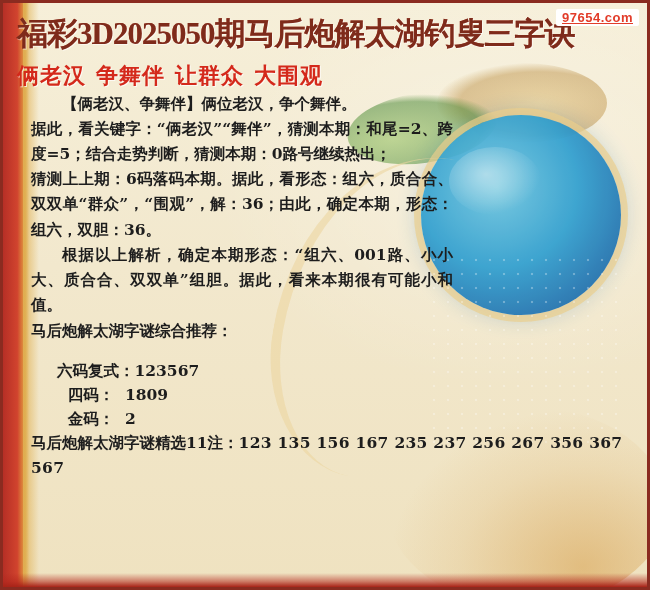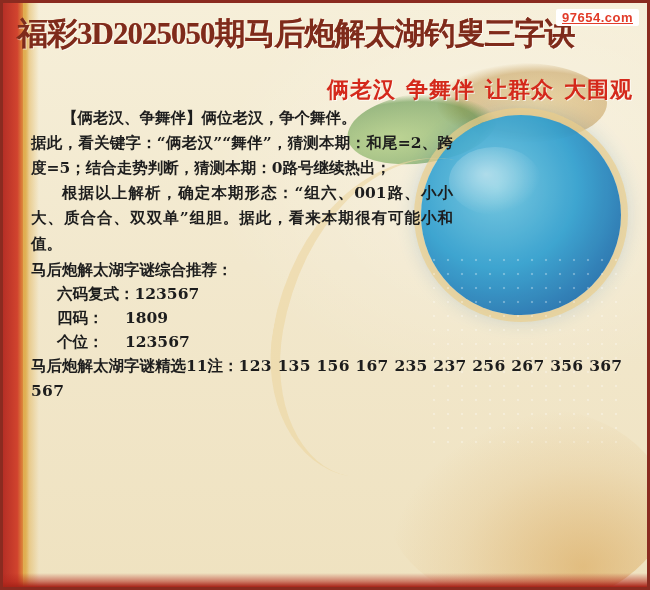--- a/index.html
+++ b/index.html
@@ -149,22 +149,22 @@
     font-weight: bold;
     letter-spacing: -1px;
     white-space: nowrap;
     background: linear-gradient(180deg, #8d2a1d 0%, #c1452a 40%, #8d2a1d 100%);
     -webkit-background-clip: text;
     background-clip: text;
     color: #7e2b1b;
     text-shadow: 1px 1px 0 rgba(255,255,255,0.6);
   }
   .subtitle {
-    margin: 20px 0 0 0;
-    text-align: right;
+    margin: 6px 0 0 0;
+    text-align: left;
     font-family: "DejaVu Serif", serif;
     font-size: 22px;
     font-weight: bold;
     color: #d4291b;
     letter-spacing: 1px;
     text-shadow: 1px 1px 0 rgba(255,255,255,0.7);
   }
   .subtitle .gap { display: inline-block; width: 10px; }
 
   .body-text {
@@ -184,26 +184,26 @@
 
   .rec-block {
     margin-top: 2px;
     padding-left: 14px;
     font-family: "DejaVu Serif", serif;
     font-size: 15.5px;
     line-height: 1.55;
     color: #1d1d1d;
     font-weight: bold;
   }
-  .rec-head { margin-bottom: 0; }
+  .rec-head { margin-bottom: 16px; }
   .rec-row {
     padding-left: 26px;
     white-space: nowrap;
   }
-  .rec-row .k { display: inline-block; min-width: 68px; }
+  .rec-row .k { display: inline-block; min-width: 68px; text-align: center; }
 
   .tail {
     padding-left: 14px;
     font-family: "DejaVu Serif", serif;
     font-size: 15.5px;
     line-height: 1.6;
     color: #1d1d1d;
     font-weight: bold;
   }
   .tail .nums { letter-spacing: 0.3px; }
@@ -227,33 +227,34 @@
   <div class="content">
     <div class="title">福彩3D2025050期马后炮解太湖钓叟三字诀</div>
 
     <div class="subtitle">
       <span>俩老汉</span><span class="gap"></span><span>争舞伴</span><span class="gap"></span><span>让群众</span><span class="gap"></span><span>大围观</span>
     </div>
 
     <div class="body-text">
       <p class="para-indent">【俩老汉、争舞伴】俩位老汉，争个舞伴。</p>
       <p>据此，看关键字：“俩老汉”“舞伴”，猜测本期：和尾=2、跨度=5；结合走势判断，猜测本期：0路号继续热出；</p>
+      <p>猜测上上期：6码落码本期。据此，看形态：组六，质合合、双双单“群众”，“围观”，解：36；由此，确定本期，形态：组六，双胆：36。</p>
       <p class="para-indent">根据以上解析，确定本期形态：“组六、001路、小小大、质合合、双双单”组胆。据此，看来本期很有可能小和值。</p>
     </div>
 
     <div class="rec-block">
       <div class="rec-head">马后炮解太湖字谜综合推荐：</div>
       <div class="rec-row">
         <span class="k">六码复式：</span><span>123567</span>
       </div>
       <div class="rec-row">
         <span class="k">四码：</span><span>1809</span>
       </div>
       <div class="rec-row">
-        <span class="k">个位：</span><span>123567</span>
+        <span class="k">金码：</span><span>2</span>
       </div>
     </div>
 
     <div class="tail">
       <span>马后炮解太湖字谜精选11注：</span><span class="nums">123 135 156 167 235 237 256 267 356 367 567</span>
     </div>
 
   </div>
 </div>
 

